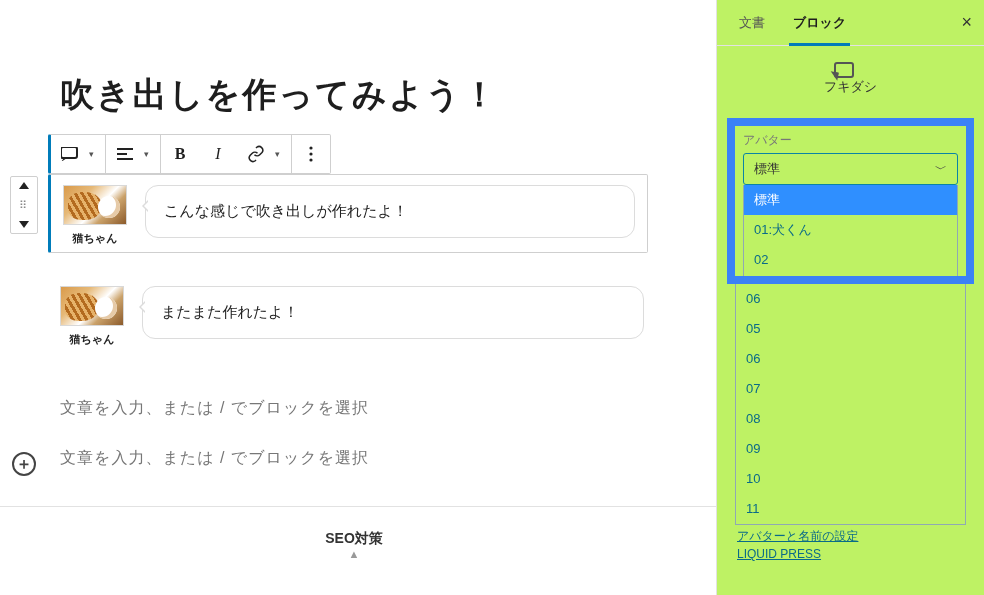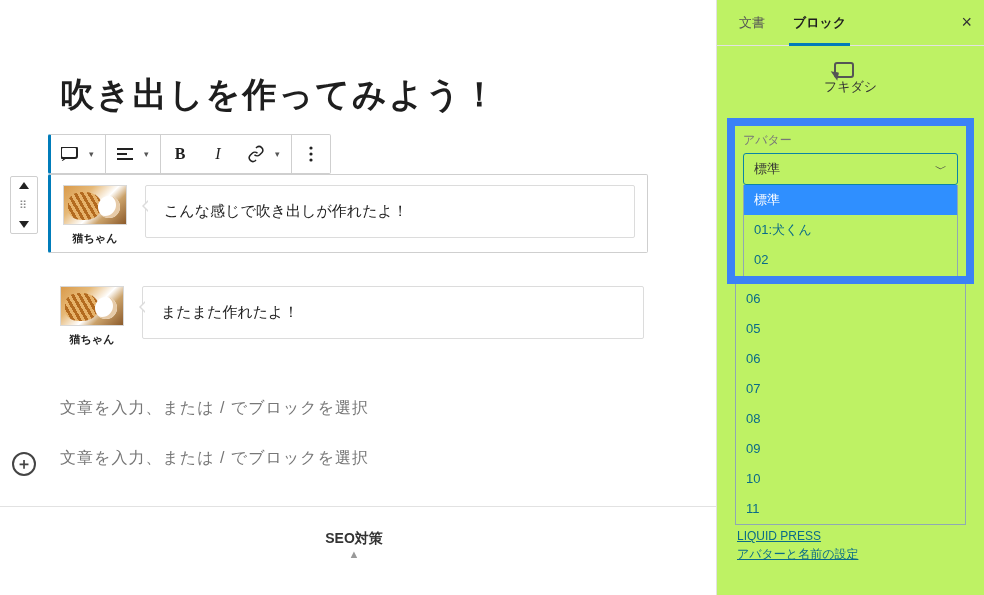--- a/index.html
+++ b/index.html
@@ -120,21 +120,21 @@
     font-weight: 700;
     font-size: 11px;
     margin-top: 6px;
     color: #222;
   }
   .bubble {
     position: relative;
     margin-left: 18px;
     flex: 1;
     border: 1px solid #dcdcdc;
-    border-radius: 2px;
+    border-radius: 13px;
     padding: 16px 18px;
     font-size: 15px;
     color: #222;
     background: #fff;
   }
   .bubble::before {
     content: "";
     position: absolute;
     left: -10px; top: 14px;
     border: 6px solid transparent;
@@ -418,16 +418,16 @@
     <div class="opt">05</div>
     <div class="opt">06</div>
     <div class="opt">07</div>
     <div class="opt">08</div>
     <div class="opt">09</div>
     <div class="opt">10</div>
     <div class="opt">11</div>
   </div>
 
   <div class="sb-links">
+    <a>アバターと名前の設定</a>
     <a>LIQUID PRESS</a>
-    <a>アバターと名前の設定</a>
   </div>
 </div>
 
 </body></html>

